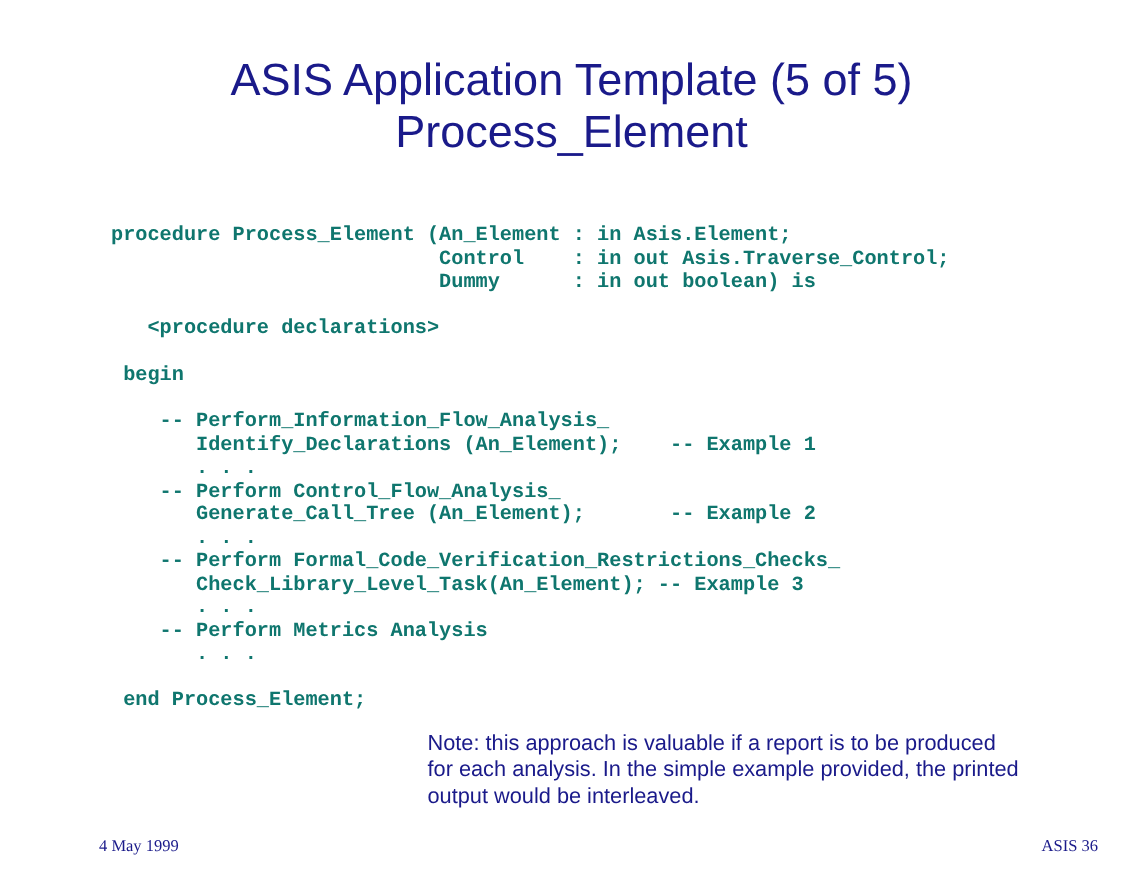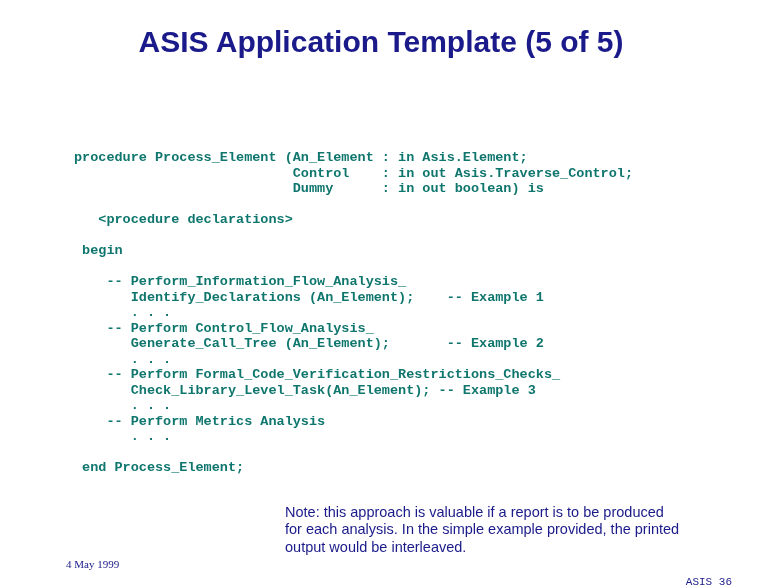--- a/index.html
+++ b/index.html
@@ -12,73 +12,74 @@
     overflow: hidden;
   }
   .slide {
     position: relative;
     width: 762px;
     height: 588px;
     box-sizing: border-box;
   }
   .title {
     font-family: Arial, Helvetica, sans-serif;
-    font-weight: 700;
+    font-weight: 400;
     color: #1a1a8a;
     font-size: 30px;
     text-align: center;
     line-height: 1.15;
-    padding-top: 25px;
+    padding-top: 37px;
   }
   .code-block {
     position: absolute;
     left: 74px;
     top: 150px;
     font-family: "Courier New", monospace;
     font-weight: 700;
     font-size: 13.5px;
     color: #0f766e;
     white-space: pre;
     line-height: 1.15;
   }
   .note {
     position: absolute;
     left: 285px;
-    top: 504px;
+    top: 488px;
     width: 395px;
     font-family: Arial, Helvetica, sans-serif;
     font-size: 14.5px;
     color: #1a1a8a;
     line-height: 1.2;
   }
   .footer-left {
     position: absolute;
     left: 30px;
     bottom: 18px;
     font-family: "Times New Roman", serif;
     font-size: 11px;
     color: #1a1a8a;
     margin-left: 36px;
   }
   .footer-right {
     position: absolute;
     right: 30px;
-    bottom: 0;
-    font-family: Liberation Mono, monospace;
+    bottom: 18px;
+    font-family: Liberation Serif, serif;
     font-size: 11px;
     color: #1a1a8a;
   }
 </style>
 </head>
 <body>
 
 <div class="slide">
 
   <div class="title">
     <div>ASIS Application Template (5 of 5)</div>
+    <div>Process_Element</div>
   </div>
 
   <div class="code-block">procedure Process_Element (An_Element : in Asis.Element;
                            Control    : in out Asis.Traverse_Control;
                            Dummy      : in out boolean) is
 
    &lt;procedure declarations&gt;
 
  begin
 

